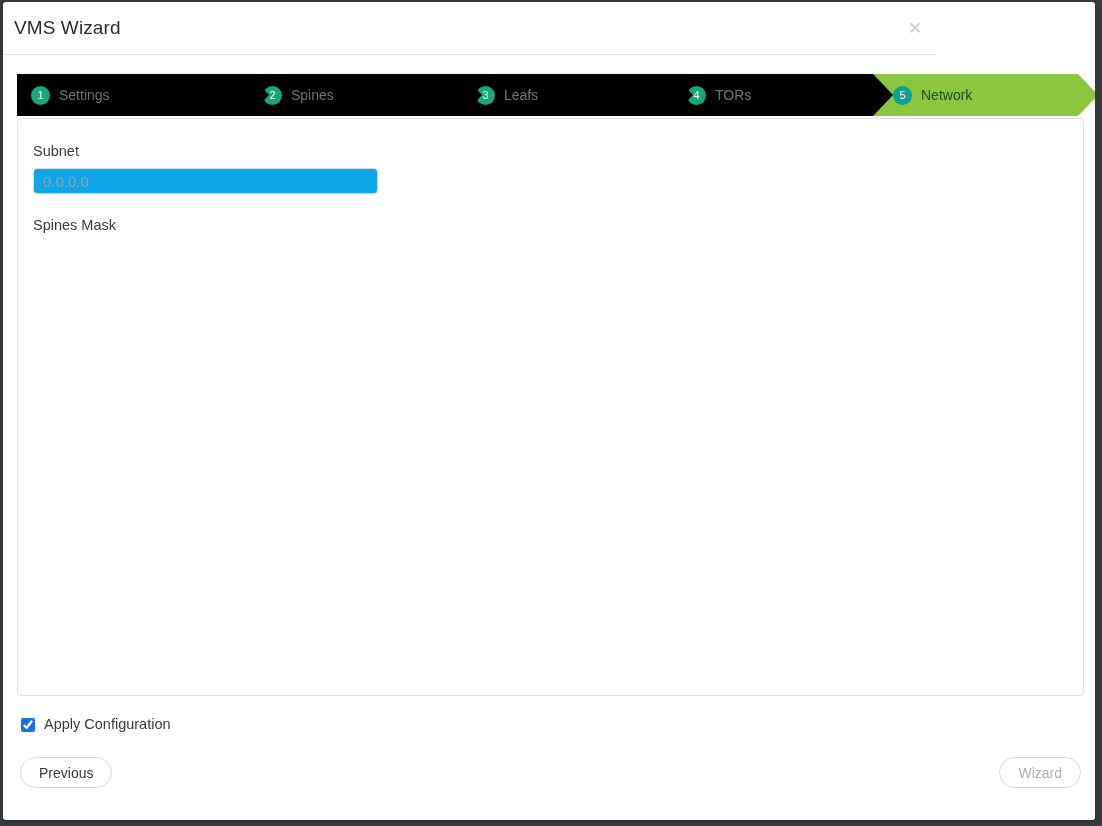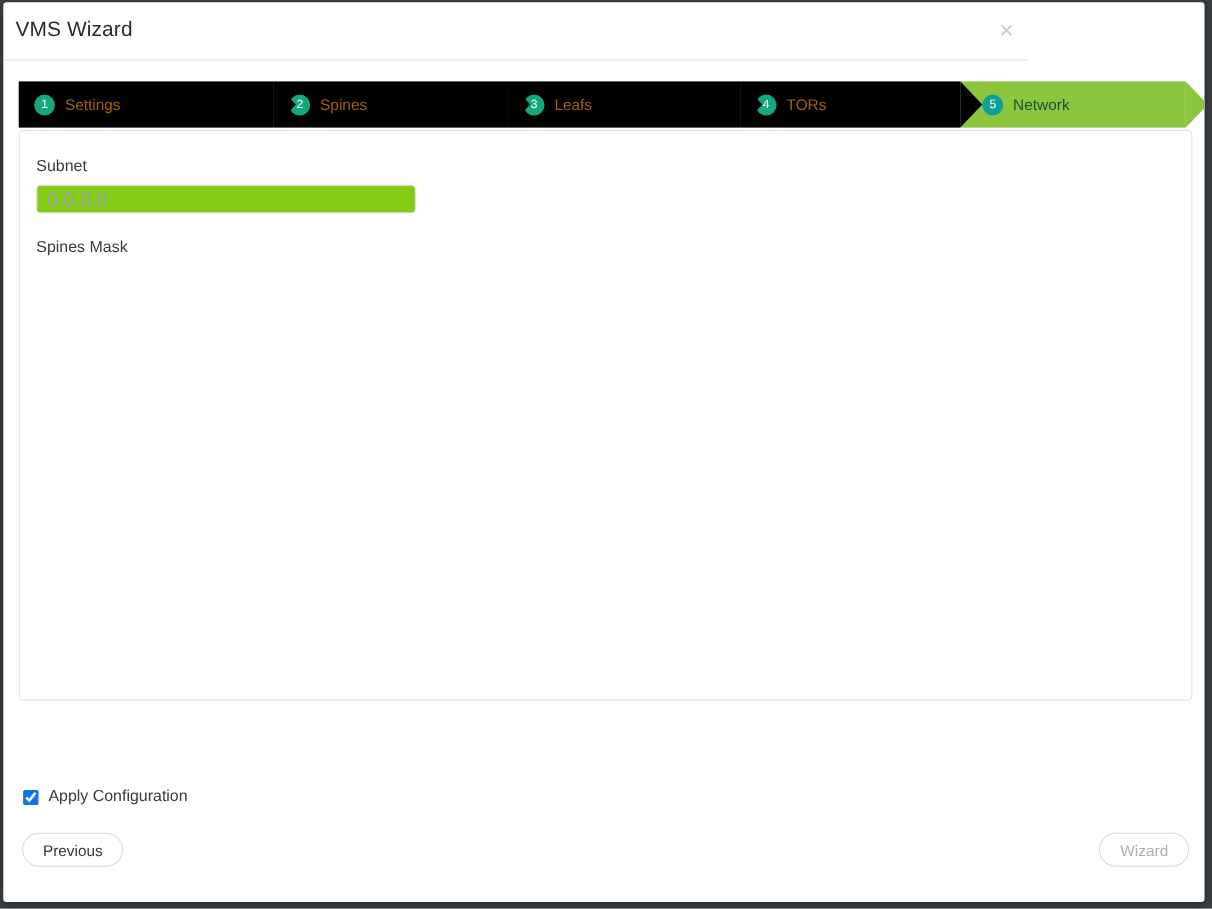--- a/index.html
+++ b/index.html
@@ -105,57 +105,57 @@
     font-size: 11px;
     line-height: 19px;
     text-align: center;
     flex: 0 0 auto;
     font-family: "Liberation Sans", sans-serif;
   }
   .step-active .step-num { background: #0f9f93; }
   .step-label {
     margin-left: 9px;
     font-size: 14px;
-    color: #a16207;
+    color: #737373;
     white-space: nowrap;
   }
   .step-active .step-label { color: #14532d; }
 
   
   #content-panel {
     position: absolute;
     left: 14px;
     top: 116px;
     width: 1067px;
-    height: 519px;
+    height: 578px;
     border: 1px solid #e0e2e4;
     border-radius: 4px;
     background: #ffffff;
     box-sizing: border-box;
   }
 
   .field-group { position: absolute; left: 15px; }
   #group-subnet { top: 24px; }
   #group-mask   { top: 98px; }
 
   .field-label {
     display: block;
     font-size: 14.5px;
     color: #3a3a3a;
     margin-bottom: 9px;
   }
   .field-input {
     width: 325px;
     height: 24px;
     padding: 0 9px;
-    font-size: 18px;
+    font-size: 15px;
     color: #333;
     border: 1px solid #d9dbdd;
     border-radius: 4px;
-    background: #84cc16;
+    background: #0ea5e9;
     box-sizing: content-box;
     font-family: "Liberation Sans", sans-serif;
     outline: none;
   }
   .field-input::placeholder { color: #97a0a8; }
 
   
   #apply-row {
     position: absolute;
     left: 18px;

